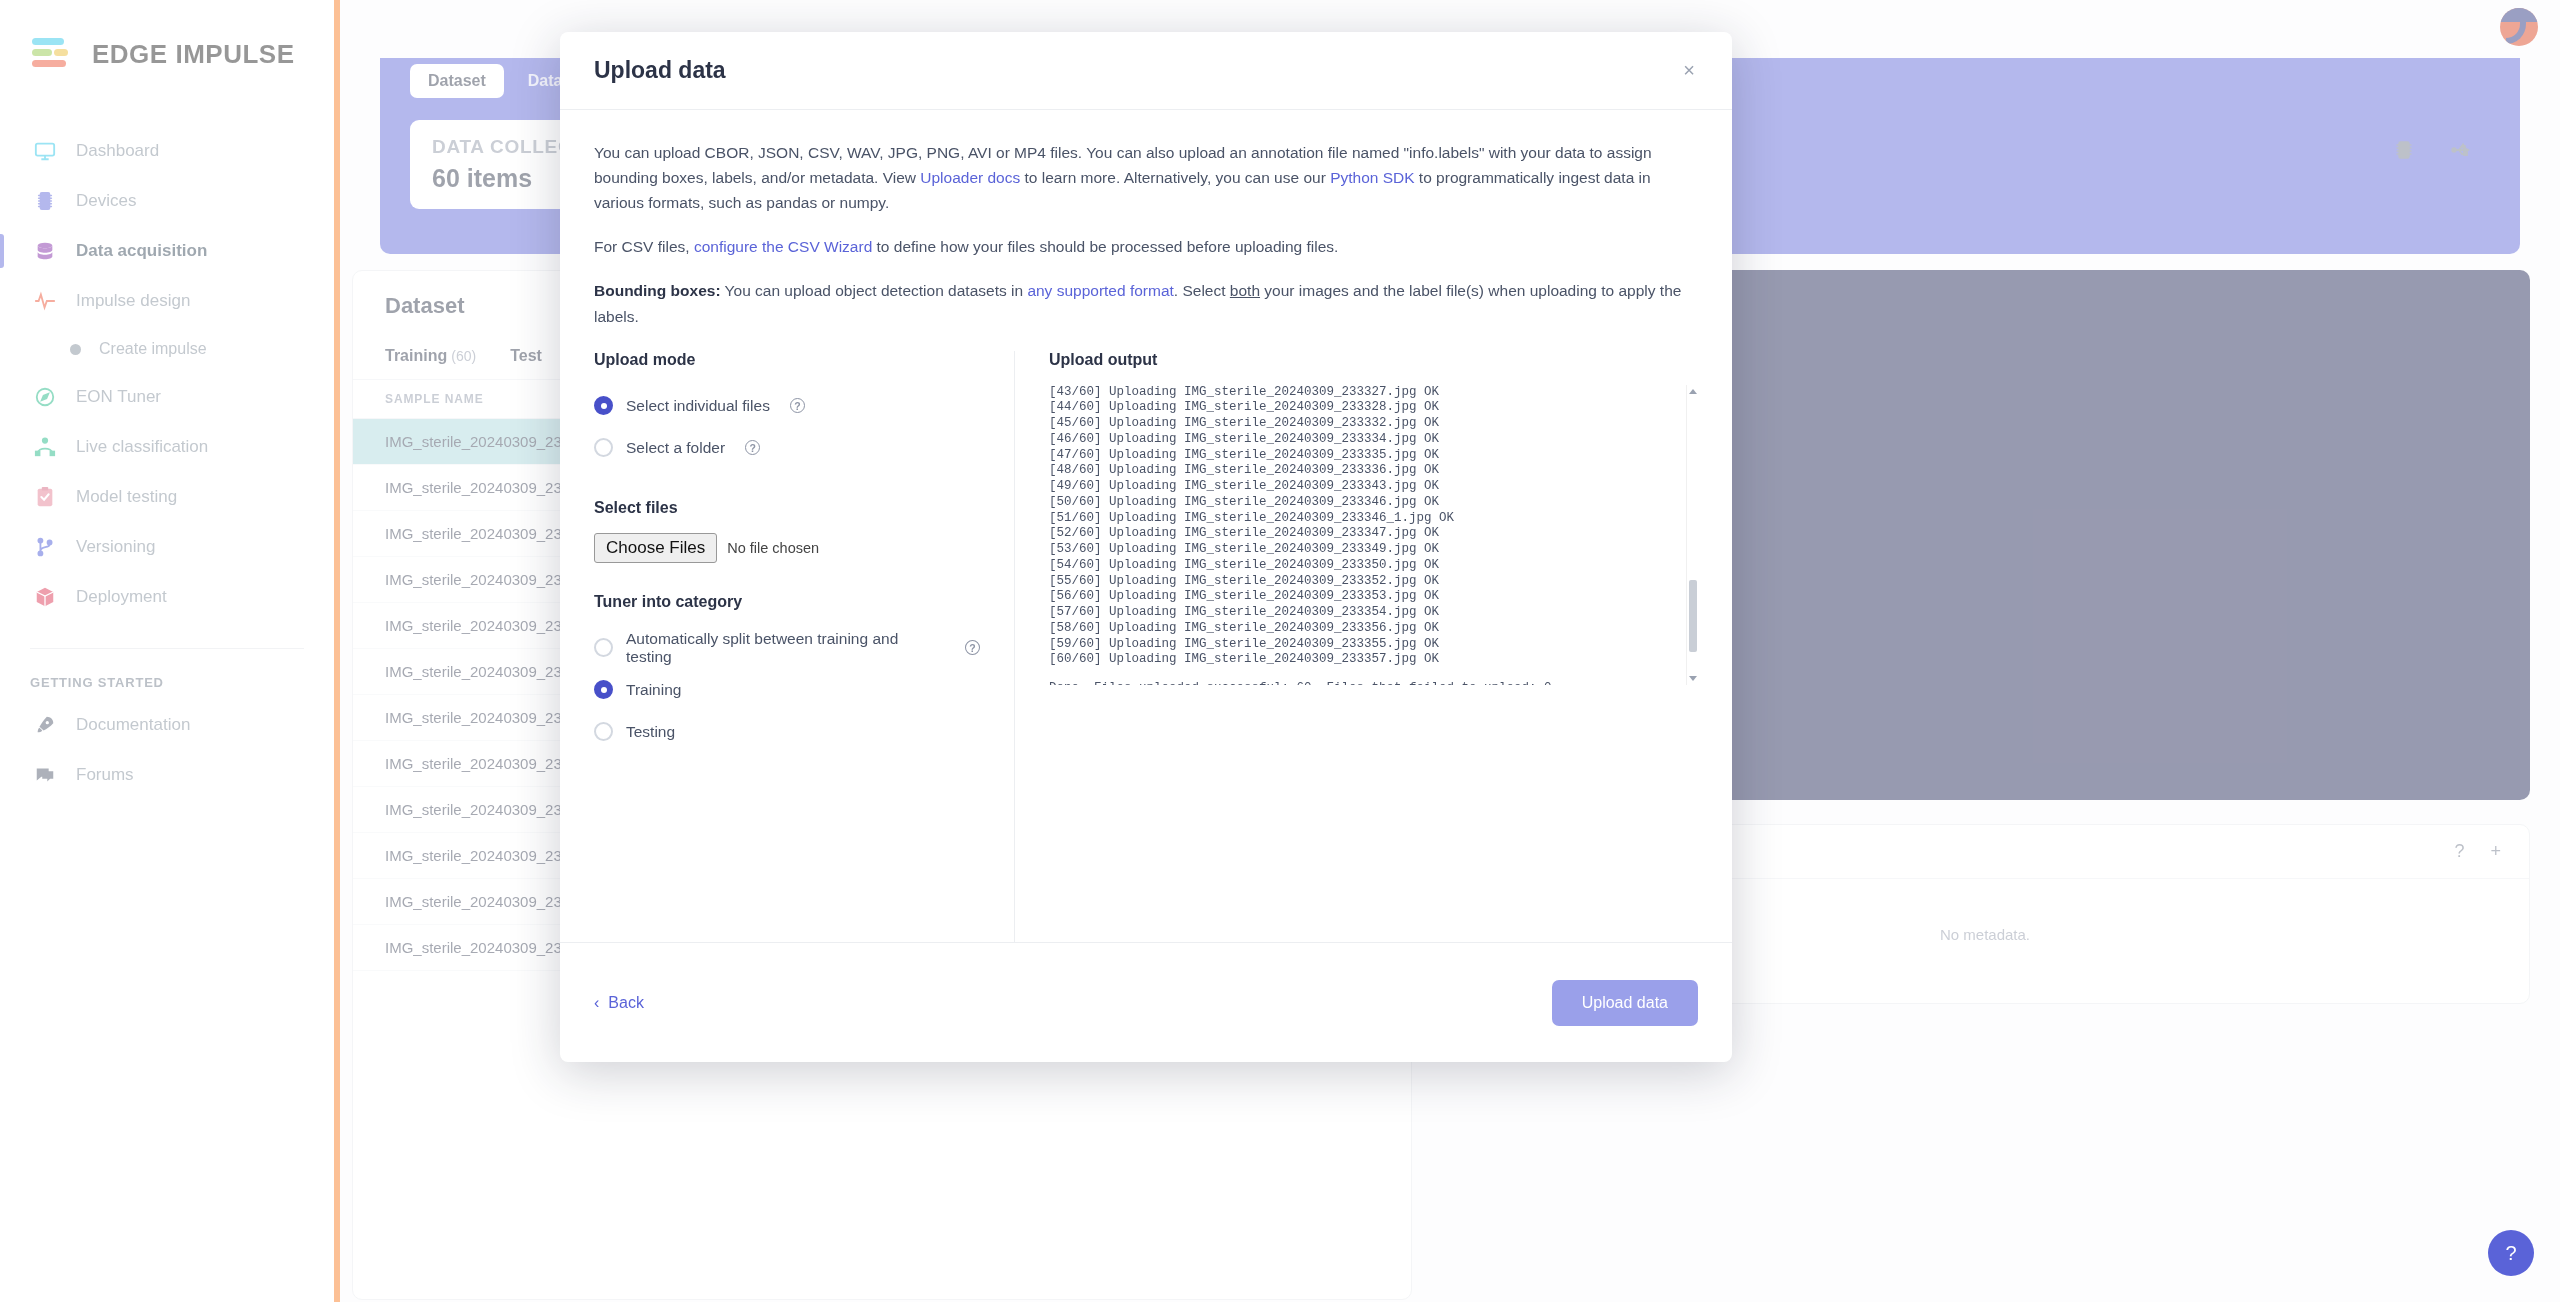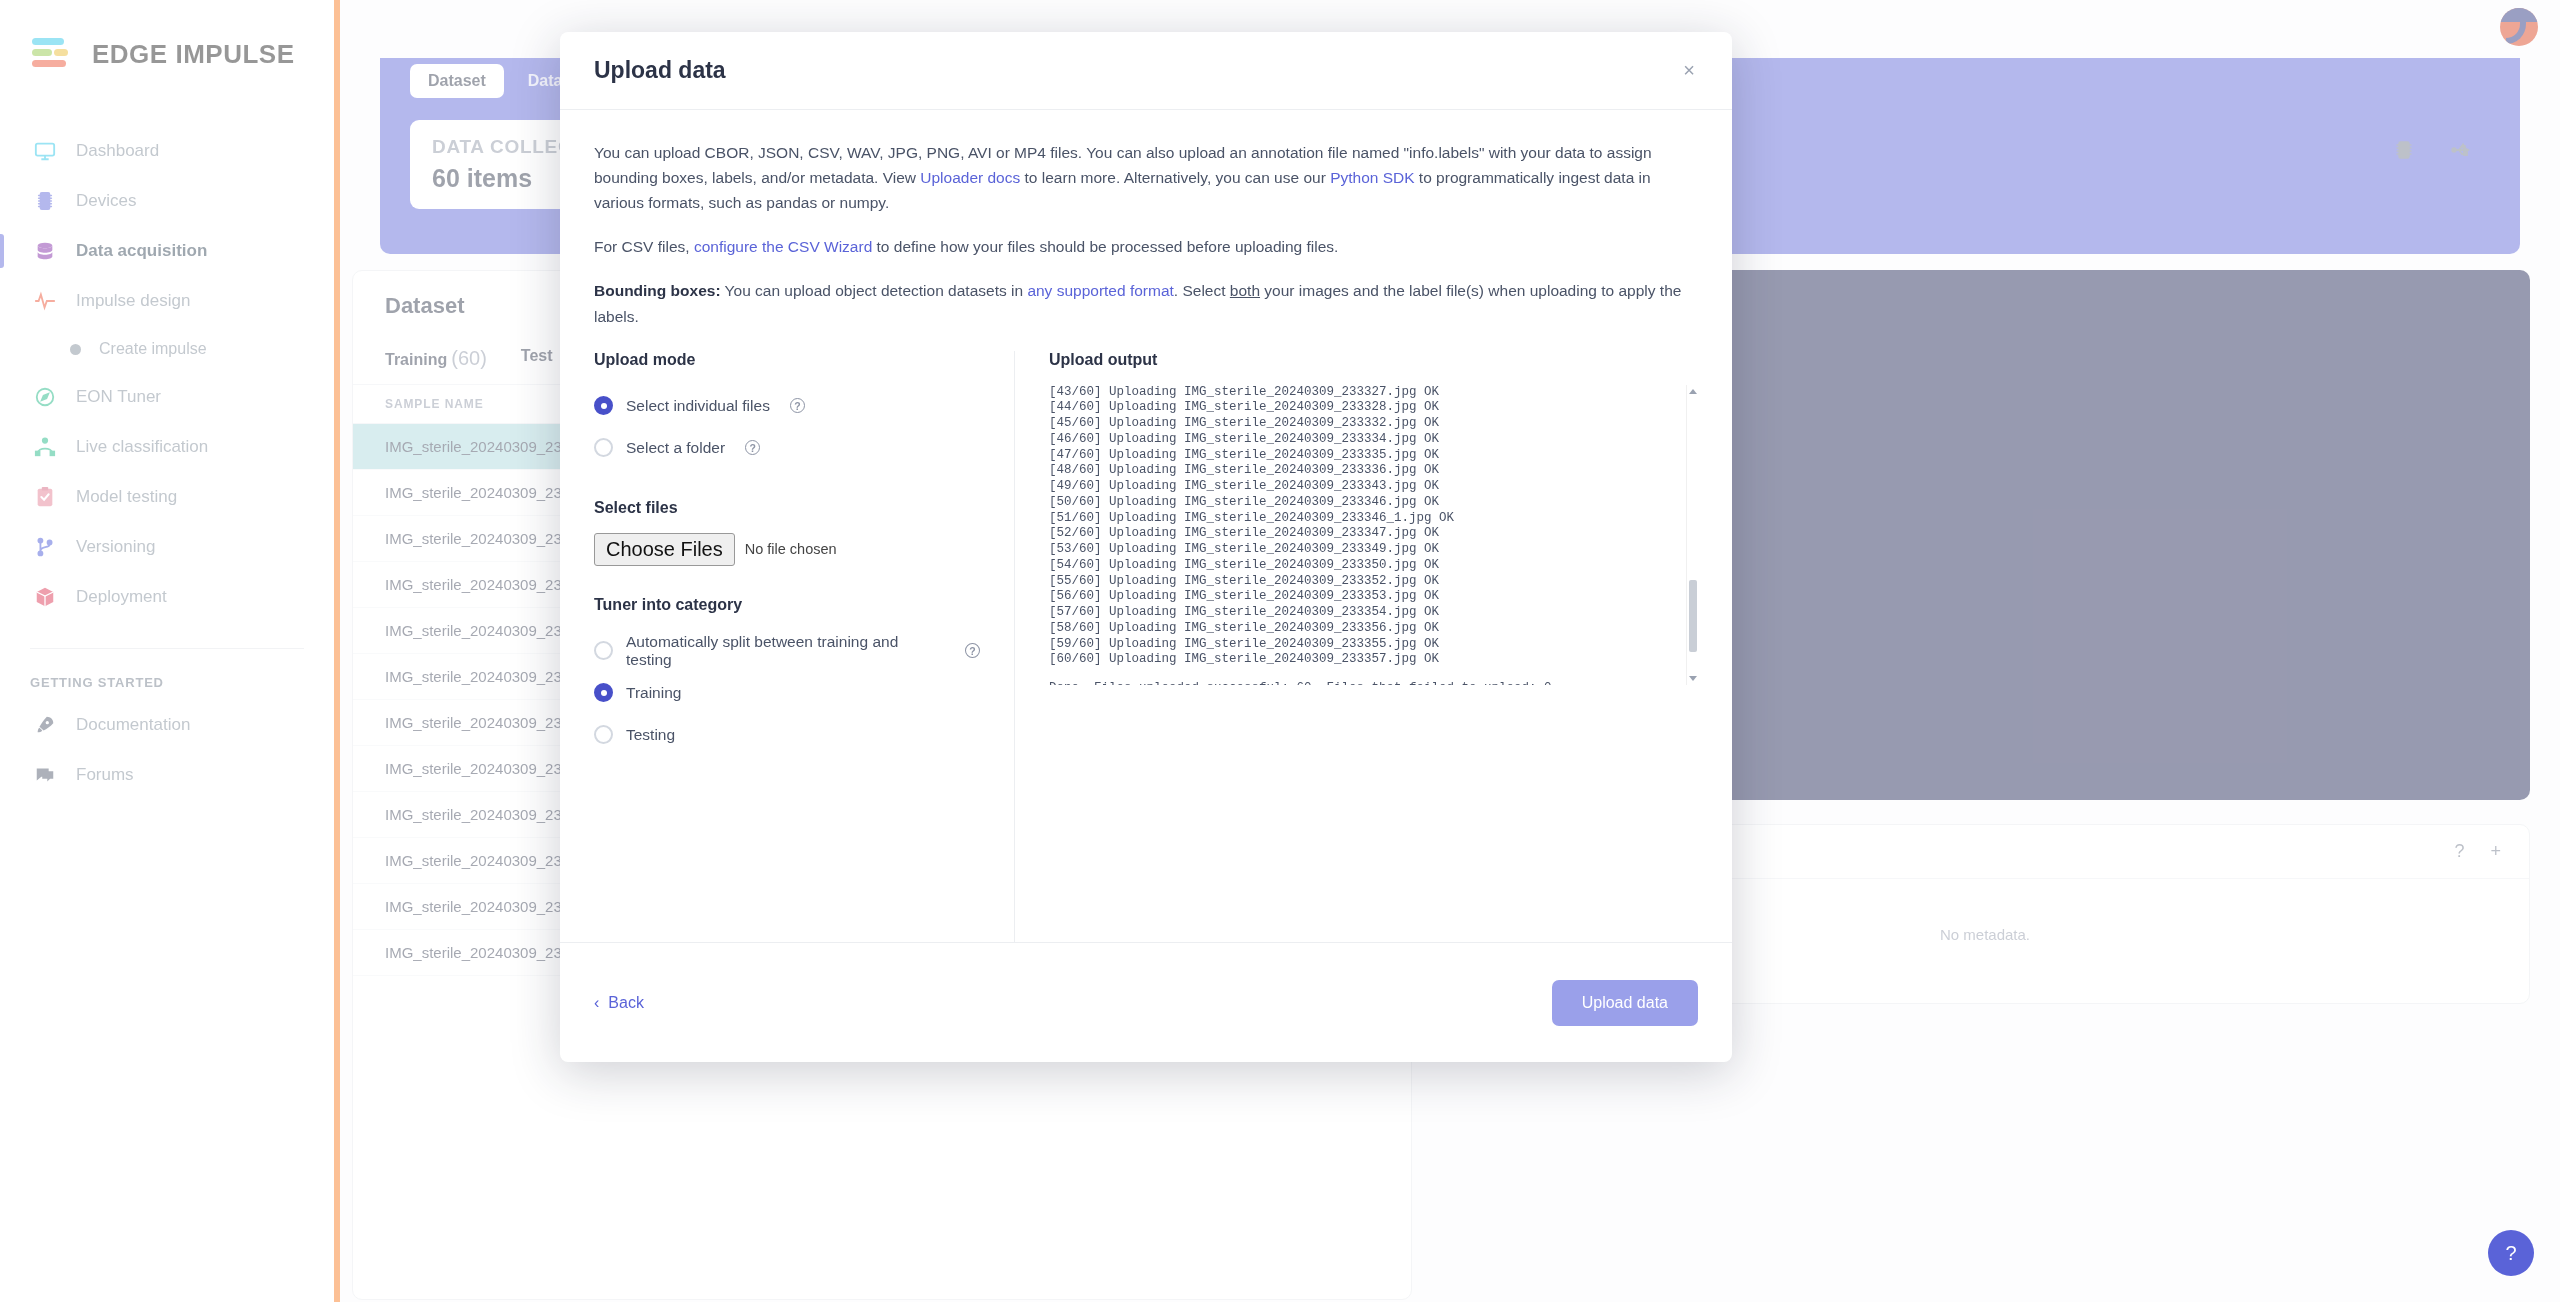--- a/index.html
+++ b/index.html
@@ -77,21 +77,21 @@
   .hero-icons { position: absolute; right: 46px; top: 96px; display: flex; gap: 34px; color: #6d7688; }
 
   
   #datapanel {
     position: absolute; left: 352px; top: 270px; width: 1060px; height: 1030px;
     background: #fff; border: 1px solid #e6e9ed; border-radius: 10px; z-index: 1; overflow: hidden;
   }
   .panel-title { font-size: 22px; font-weight: 700; color: #2c3347; padding: 22px 32px 18px 32px; }
   .subtabs { display: flex; gap: 34px; padding: 0 32px; border-bottom: 1px solid #eceef1; }
   .subtab { padding: 10px 0 14px 0; font-size: 16px; font-weight: 700; color: #2c3347; cursor: pointer; }
-  .subtab .cnt { font-weight: 400; color: #8d94a5; font-size: 20px; margin-left: 4px; }
+  .subtab .cnt { font-weight: 400; color: #8d94a5; font-size: 14px; margin-left: 4px; }
   .thead { display: flex; padding: 12px 32px; font-size: 12px; font-weight: 700;
            letter-spacing: .9px; color: #8d94a5; border-bottom: 1px solid #eceef1; }
   .trow { display: flex; align-items: center; padding: 0 32px; height: 46px;
           font-size: 15px; color: #3a4155; border-bottom: 1px solid #f1f3f5; cursor: pointer; }
   .trow.sel { background: #a8d8dc; }
   .c-name { flex: 0 0 420px; }
   .c-lbl  { flex: 0 0 260px; color:#8d94a5; }
   .c-date { flex: 0 0 220px; color:#6d7688; }
   .c-len  { flex: 0 0 90px; color:#8d94a5; }
   .c-menu { flex: 1; text-align: right; color:#8d94a5; font-weight: 700; letter-spacing: 1px; }
@@ -148,21 +148,21 @@
   .radio.on { border-color: #4850c9; background: #4850c9; }
   .radio.on::after { content:""; position:absolute; left:4.5px; top:4.5px; width:6px; height:6px;
                      border-radius:50%; background:#fff; }
   .radio-lbl { font-size: 15.5px; color: #4a5367; }
   .qm { display: inline-flex; width: 15px; height: 15px; border-radius: 50%; border: 1.4px solid #8d94a5;
         color: #8d94a5; font-size: 10.5px; align-items: center; justify-content: center;
         margin-left: 7px; vertical-align: middle; font-weight: 700; cursor: pointer; }
   .spacer-lg { height: 30px; }
   .filepick { display: flex; align-items: center; gap: 10px; margin-top: 2px; }
   .fbtn { border: 1px solid #999; background: #efefef; border-radius: 3px;
-          padding: 4px 11px; font-size: 20px; color: #111; cursor: pointer;
+          padding: 4px 11px; font-size: 17px; color: #111; cursor: pointer;
           font-family: "Liberation Sans", sans-serif; }
   .fname { font-size: 14.5px; color: #444; }
   .console { position: relative; height: 300px; margin-top: 14px; overflow: hidden; }
   .console pre {
     font-family: "Liberation Mono", monospace; font-size: 12.5px; line-height: 1.26;
     color: #4a5367; white-space: pre; margin: 0; padding-right: 20px;
   }
   .console .done { display:block; margin-top: 13px; }
   .scrollbar { position: absolute; right: 0; top: 0; width: 12px; height: 300px; background: #fff;
                border-left: 1px solid #f0f0f0; }

